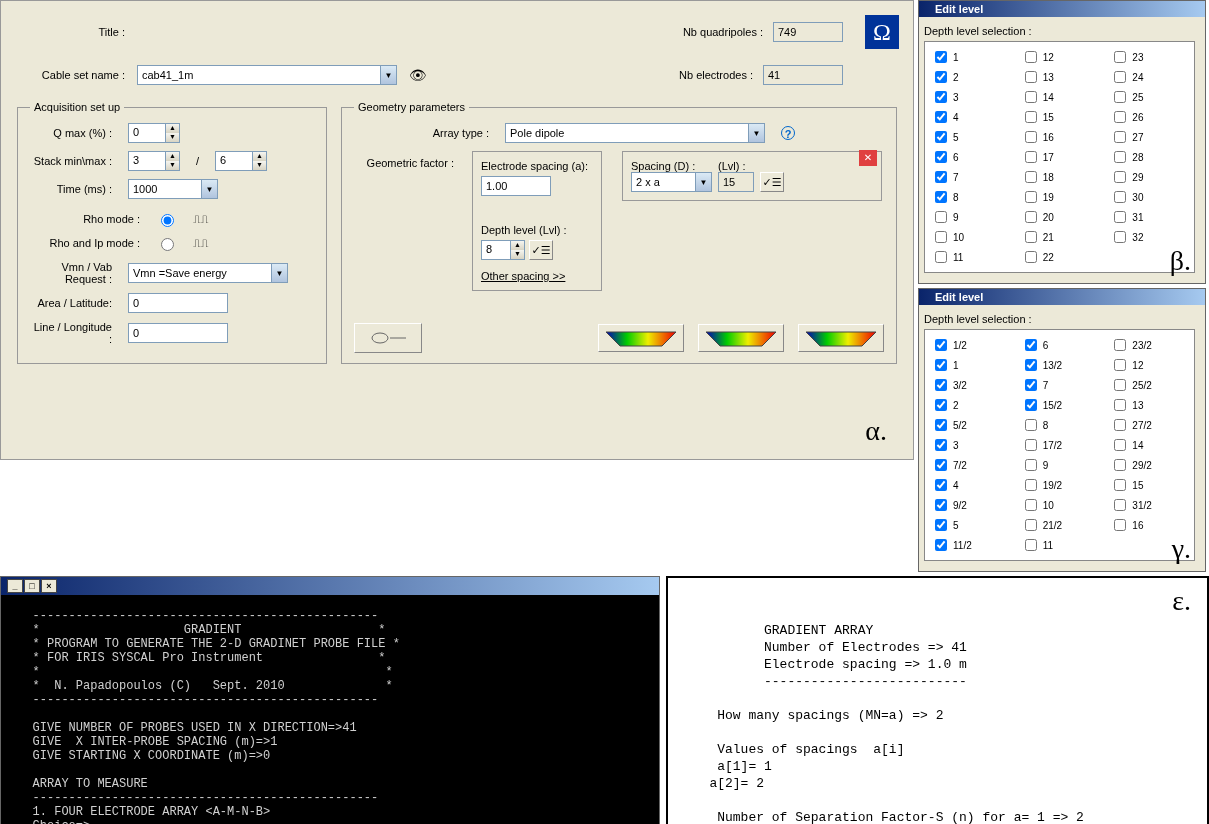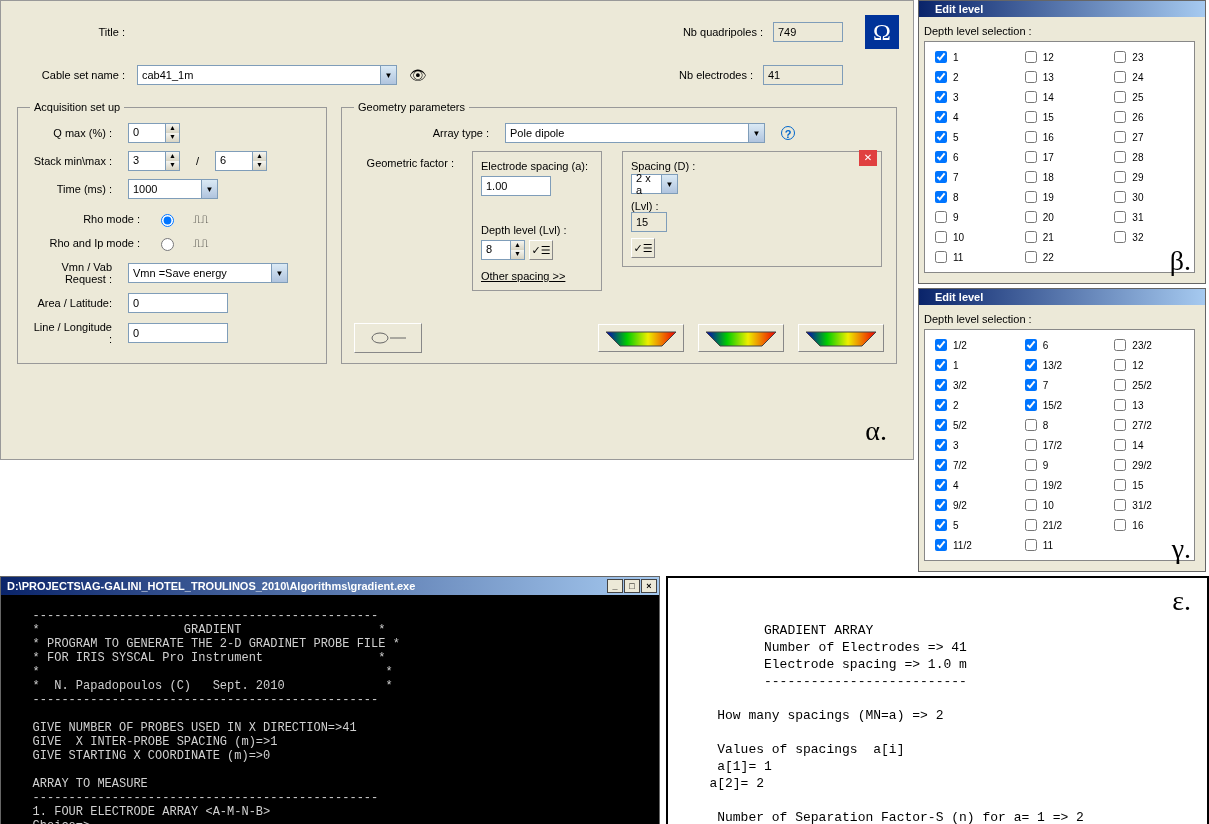--- a/index.html
+++ b/index.html
@@ -281,24 +281,24 @@
                     <div class="sa">▼</div>
                   </div>
               </div>
               <span class="btn3d" style="width:24px; height:20px;">✓☰</span>
             </div>
             <div style="margin-top:10px; text-decoration:underline; cursor:pointer;">Other spacing  &gt;&gt;</div>
           </fieldset>
 
           <fieldset style="flex:1; padding:8px; position:relative;">
             <span style="position:absolute; right:4px; top:-2px; background:#e04040; color:#fff; width:18px; height:16px; text-align:center; line-height:16px; font-size:10px;">✕</span>
-            <div style="display:flex; gap:6px; align-items:flex-start;flex-direction:column;">
+            <div style="display:flex; gap:6px; align-items:flex-end;">
               <div>
                 <div>Spacing (D) :</div>
-                <div class="dropdown" style="width:47px;">
+                <div class="dropdown" style="width:81px;">
                   <span class="dd-text">2 x a</span>
                   <span class="dd-btn">▼</span>
                 </div>
               </div>
               <div>
                 <div>(Lvl) :</div>
                 <input class="txtfield" style="width: 36px; background: rgb(236, 233, 216);" readonly="" value="15">
               </div>
               <span class="btn3d" style="width:24px; height:20px;">✓☰</span>
             </div>
@@ -619,21 +619,20 @@
           </div>
       </div>
       <span class="greek" style="right:14px; bottom:6px;">γ.</span>
     </div>
   </div>
 </div>
 
 <div class="bottom-row">
   <div class="console-window">
     <div class="cw-title">
-      <span>D:\PROJECTS\AG-GALINI_HOTEL_TROULINOS_2010\Algorithms\gradient.exe</span>
       <span class="btns">
         <span class="wbtn">_</span>
         <span class="wbtn">□</span>
         <span class="wbtn">×</span>
       </span>
     </div>
     <div class="console-body">   ------------------------------------------------
    *                    GRADIENT                   *
    * PROGRAM TO GENERATE THE 2-D GRADINET PROBE FILE *
    * FOR IRIS SYSCAL Pro Instrument                *

